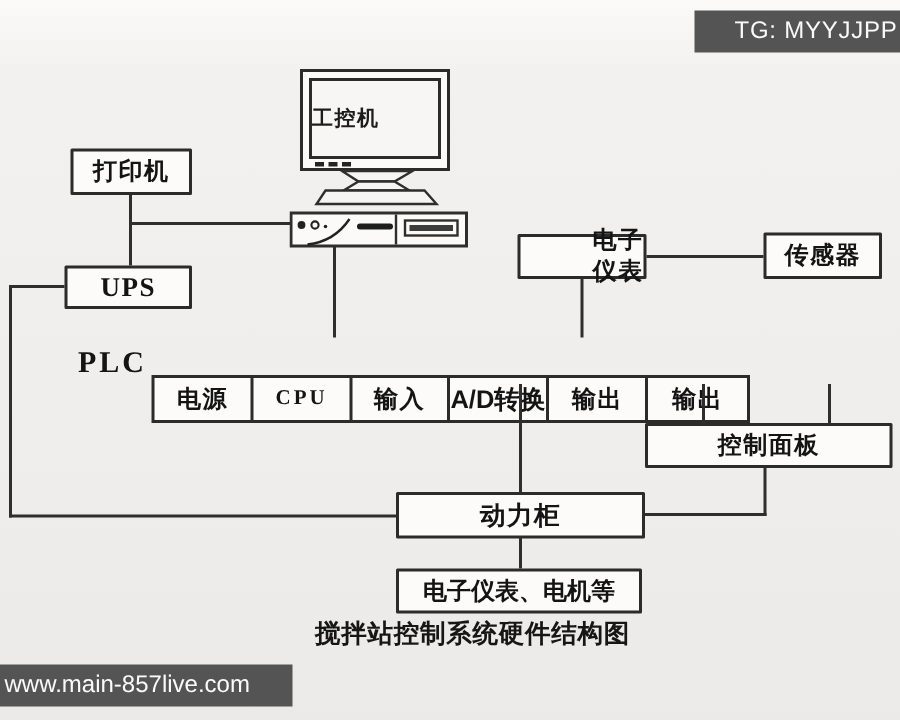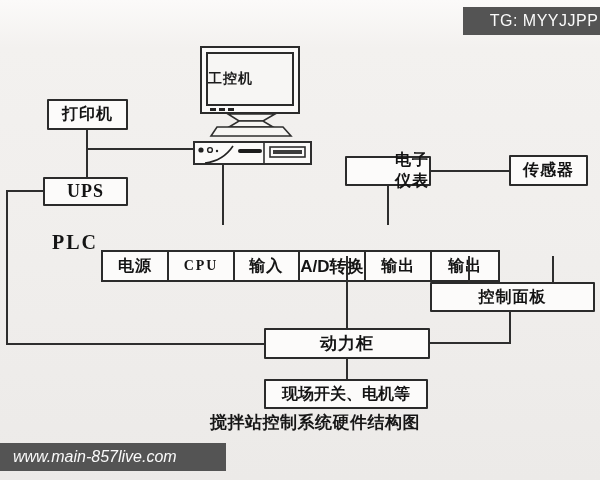--- a/index.html
+++ b/index.html
@@ -48,21 +48,21 @@
     position:absolute; left:8px; bottom:1px; display:flex; gap:3px;
   }
   .monitor .vents i{display:block; width:6px; height:3px; background:#242424;}
   .svg-art{position:absolute;}
   .overlay-bar{
     position:absolute; background:#545454; color:#fafafa;
     display:flex; align-items:center;
     font-family:"Liberation Sans","DejaVu Sans",sans-serif;
   }
   .badge{left:463px; top:7px; width:162px; height:28px; justify-content:center; font-size:16px; letter-spacing:0.5px;}
-  .watermark{left:0; top:443px; width:226px; height:28px; padding-left:13px; box-sizing:border-box; font-size:16px;font-style:italic;}
+  .watermark{left:0; top:443px; width:195px; height:28px; padding-left:3px; box-sizing:border-box; font-size:16px;}
   .caption{
     position:absolute; left:195px; top:411px; width:240px; text-align:center;
     font-weight:700; font-size:17px; letter-spacing:0.5px; color:#161616;
   }
 </style>
 </head>
 <body>
 
 <div class="stage">
 
@@ -142,21 +142,21 @@
 
   <div class="box" style="left:430px; top:282px; width:165px; height:30px;">
     <span>控制面板</span>
   </div>
 
   <div class="box" style="left:264px; top:328px; width:166px; height:31px; font-size:17px;">
     <span>动力柜</span>
   </div>
 
   <div class="box" style="left:264px; top:379px; width:164px; height:30px; letter-spacing:0;">
-    <span>现场开关、电机等</span>
+    <span>电子仪表、电机等</span>
   </div>
 
   <div class="caption">
     <span>搅拌站控制系统硬件结构图</span>
   </div>
 
   <div class="ln" style="left:86px; top:130px; width:2px; height:47px;"></div>
   <div class="ln" style="left:86px; top:148px; width:108px; height:2px;"></div>
   <div class="ln" style="left:6px;  top:190px; width:37px; height:2px;"></div>
   <div class="ln" style="left:6px;  top:190px; width:2px; height:155px;"></div>

